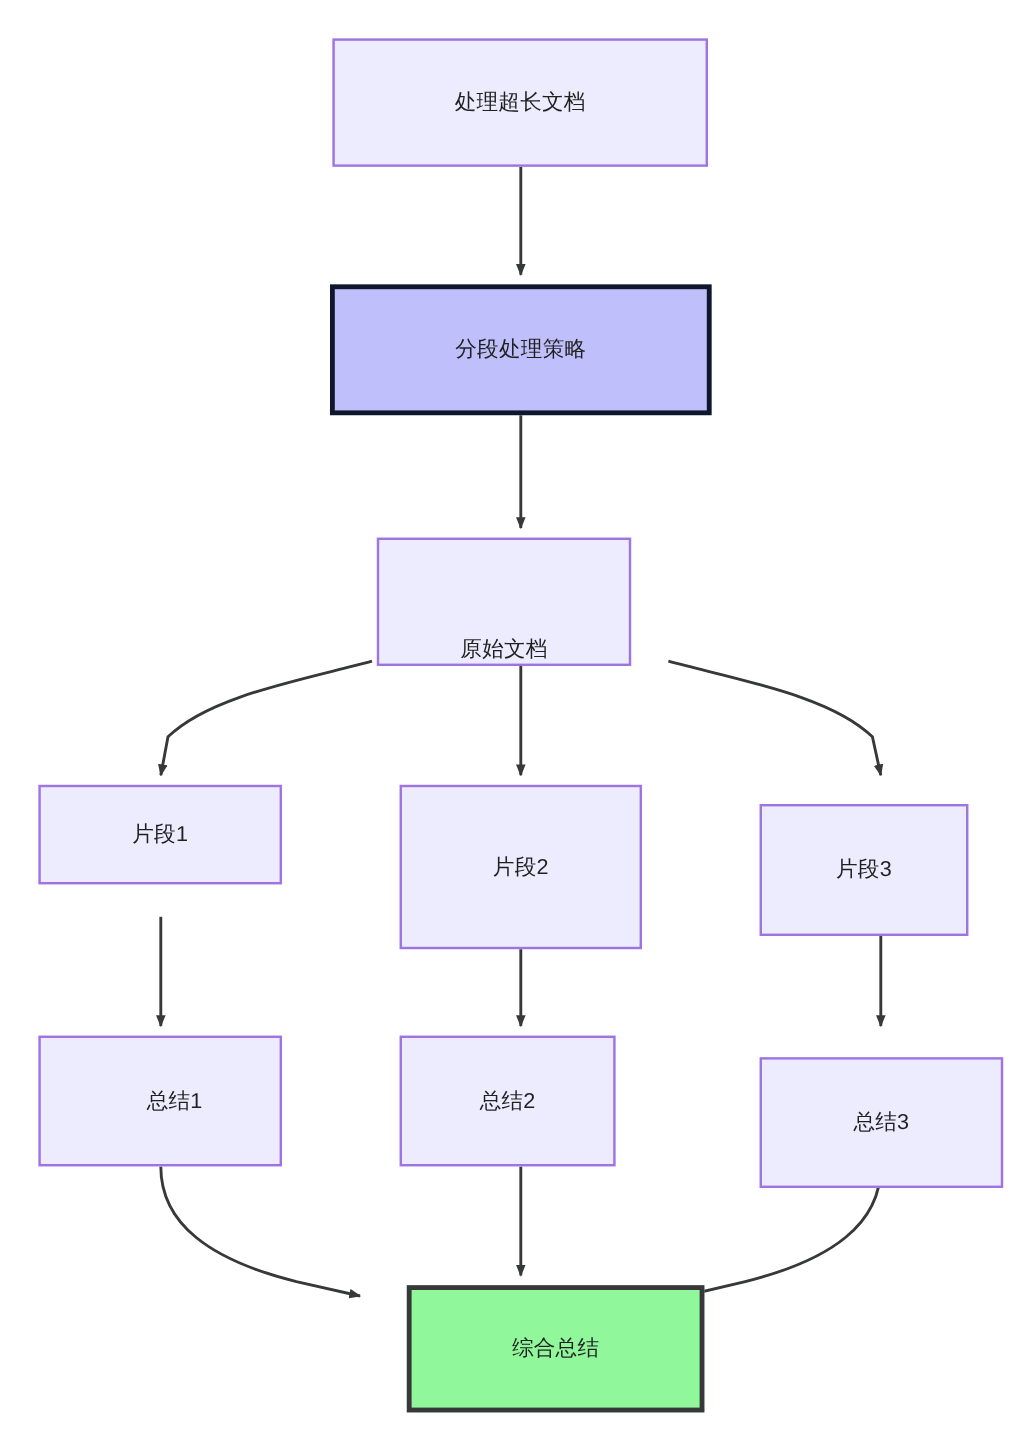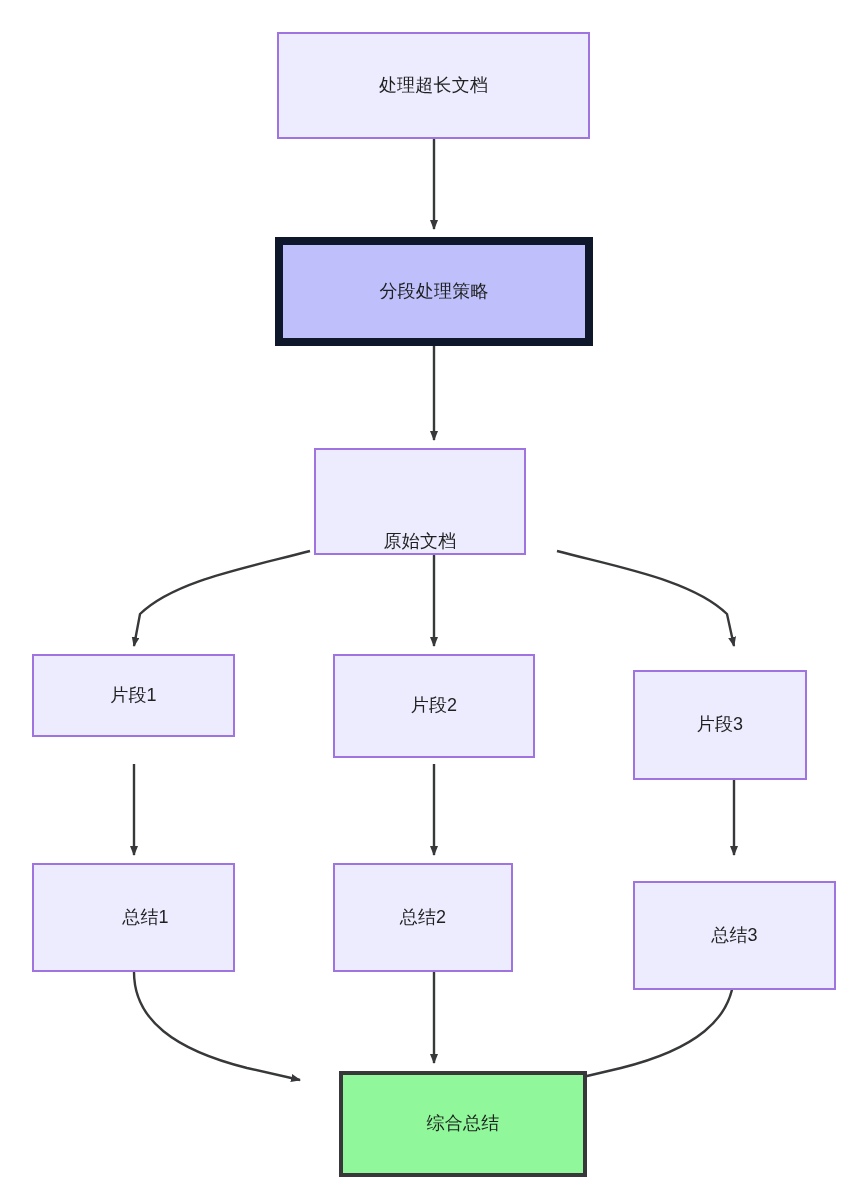--- a/index.html
+++ b/index.html
@@ -41,21 +41,21 @@
     line-height: 1.2;
     letter-spacing: 0.2px;
     white-space: nowrap;
   }
   .node.default {
     background: #ececfe;
     border: 2px solid #9f73e0;
   }
   .node.highlight {
     background: #bfc0fb;
-    border: 8px solid #0f172a;
+    border: 4px solid #0f172a;
   }
   .node.success {
     background: #90f79a;
     border: 4px solid #38383b;
     margin-left: 28px;
   }
 </style>
 </head>
 <body>
 
@@ -88,21 +88,21 @@
       </div>
       <div class="node highlight" style="left: 275px; top: 237px; width: 318px; height: 109px;">
         <span class="node-label">分段处理策略</span>
       </div>
       <div class="node default" style="left: 314px; top: 448px; width: 212px; height: 107px; align-items: flex-end;">
         <span class="node-label">原始文档</span>
       </div>
       <div class="node default" style="left: 32px; top: 654px; width: 203px; height: 83px;">
         <span class="node-label">片段1</span>
       </div>
-      <div class="node default" style="left: 333px; top: 654px; width: 202px; height: 104px;">
+      <div class="node default" style="left: 333px; top: 654px; width: 202px; height: 137px;">
         <span class="node-label">片段2</span>
       </div>
       <div class="node default" style="left: 633px; top: 670px; width: 174px; height: 110px;">
         <span class="node-label">片段3</span>
       </div>
       <div class="node default" style="left: 32px; top: 863px; width: 203px; height: 109px; padding-left: 24px;">
         <span class="node-label">总结1</span>
       </div>
       <div class="node default" style="left: 333px; top: 863px; width: 180px; height: 109px;">
         <span class="node-label">总结2</span>

